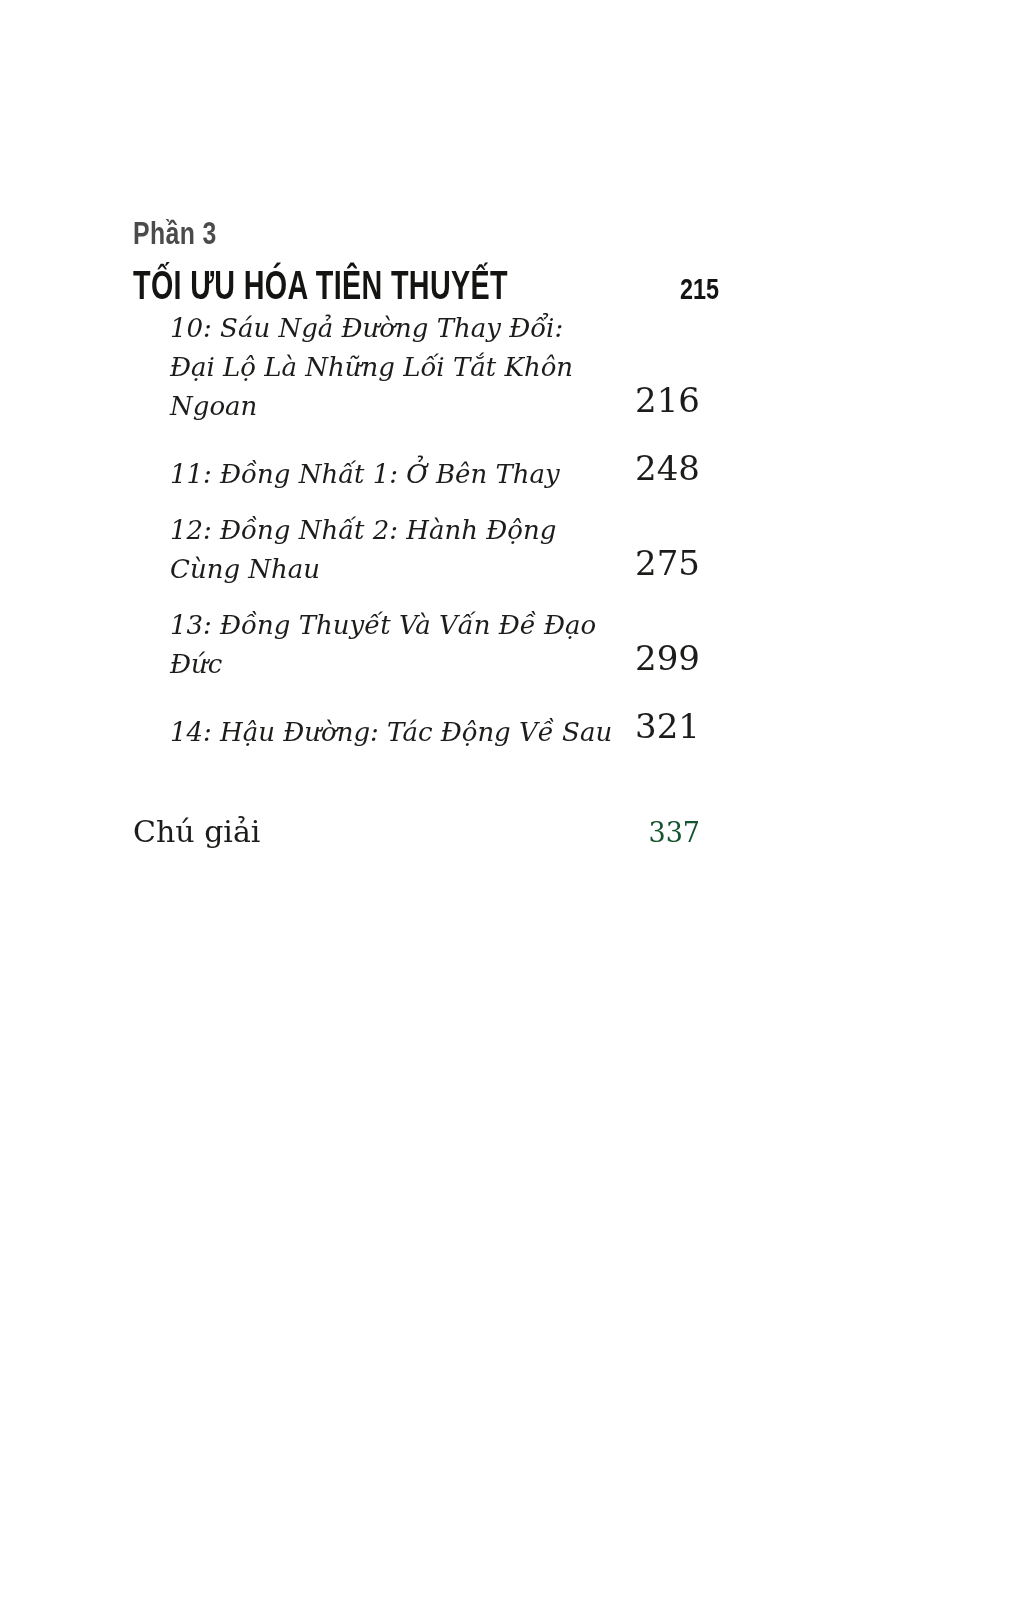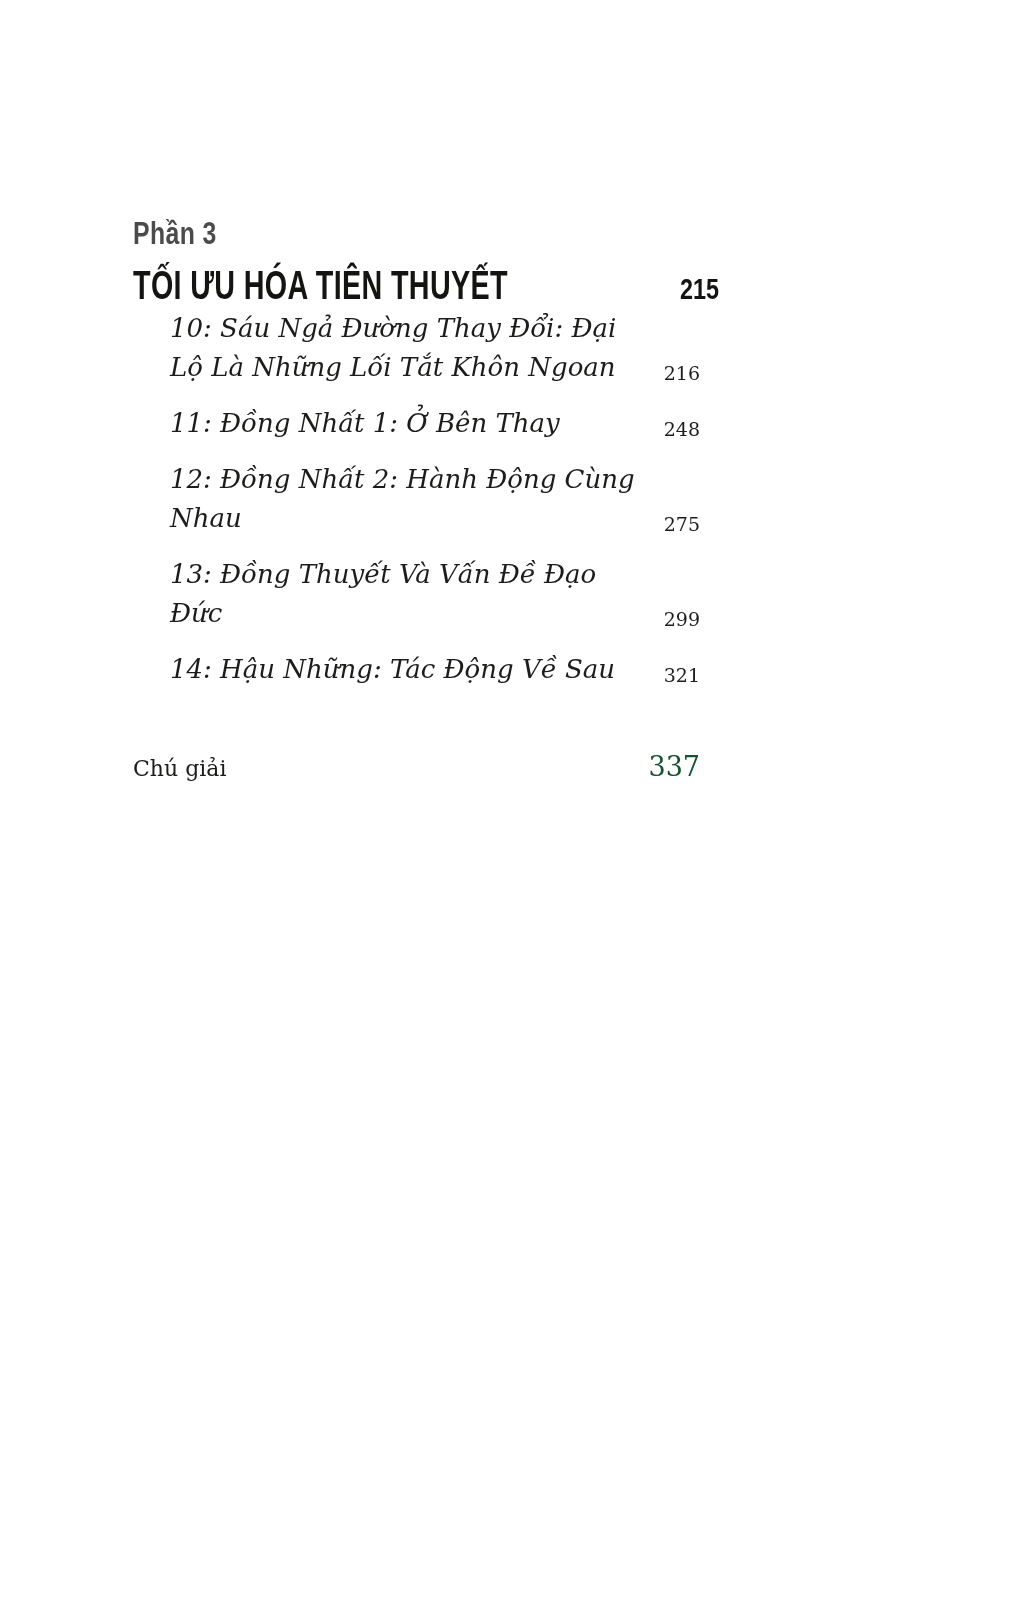--- a/index.html
+++ b/index.html
@@ -71,37 +71,37 @@
   .chapter-title {
     font-family: "DejaVu Serif", serif;
     font-style: italic;
     font-size: 26px;
     line-height: 1.5;
     max-width: 600px;
     color: #1c1c1a;
   }
   .chapter-page {
     font-family: "DejaVu Serif", serif;
-    font-size: 19px;
+    font-size: 34px;
     line-height: 1.5;
     color: #1c1c1a;
     flex-shrink: 0;
     padding-left: 20px;
   }
 
   
   .backmatter-row {
     display: flex;
     justify-content: space-between;
     align-items: baseline;
     margin-top: 62px;
   }
   .backmatter-title {
     font-family: "DejaVu Serif", serif;
-    font-size: 22px;
+    font-size: 30px;
     color: #1c1c1a;
   }
   .backmatter-page {
     font-family: "DejaVu Serif", serif;
     font-size: 27px;
     color: #14532d;
   }
 </style>
 </head>
 <body>
@@ -132,21 +132,21 @@
         <div class="chapter-title">12: Đồng Nhất 2: Hành Động Cùng Nhau</div>
         <div class="chapter-page">275</div>
       </div>
 
       <div class="chapter-row">
         <div class="chapter-title">13: Đồng Thuyết Và Vấn Đề Đạo Đức</div>
         <div class="chapter-page">299</div>
       </div>
 
       <div class="chapter-row">
-        <div class="chapter-title">14: Hậu Những: Tác Động Về Sau</div>
+        <div class="chapter-title">14: Hậu Đường: Tác Động Về Sau</div>
         <div class="chapter-page">321</div>
       </div>
 
     </div>
 
     <div class="backmatter-row">
       <div class="backmatter-title">Chú giải</div>
       <div class="backmatter-page">337</div>
     </div>
 

